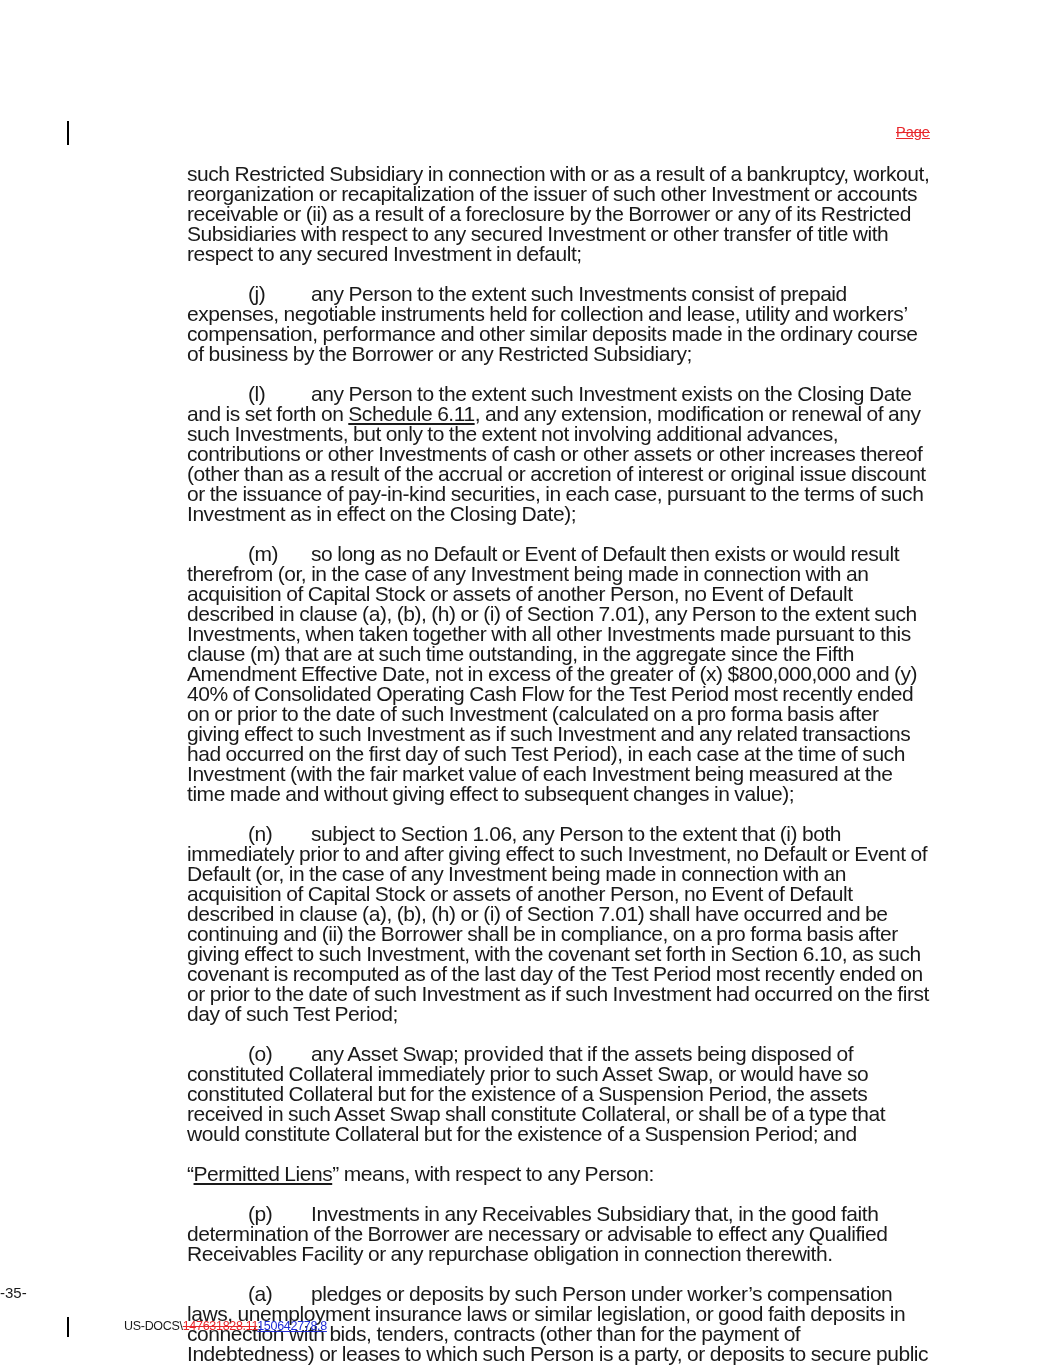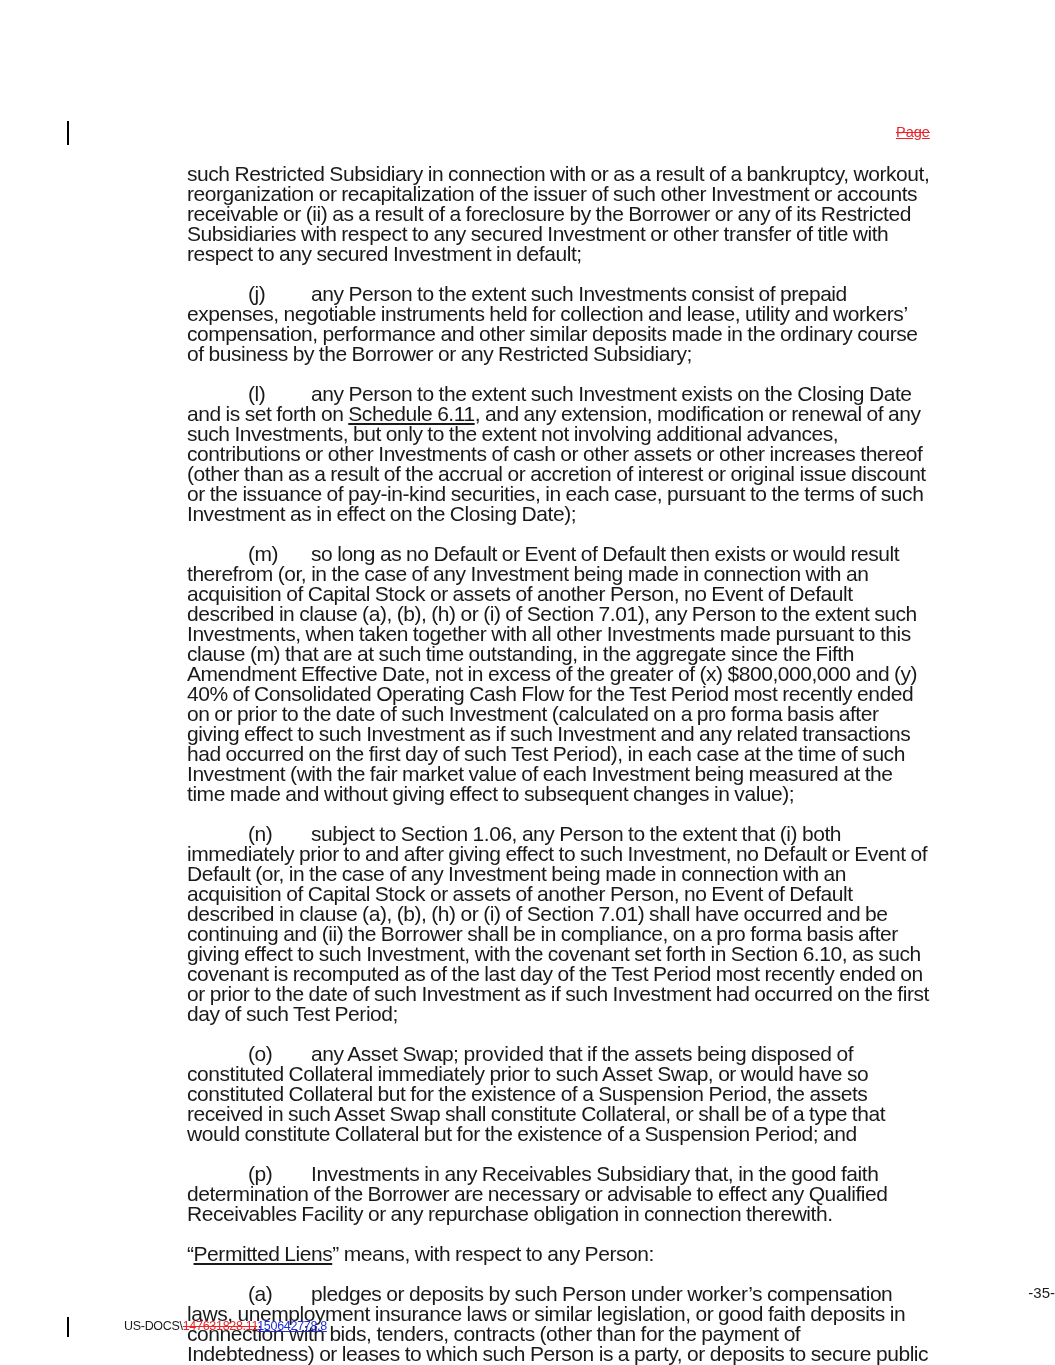--- a/index.html
+++ b/index.html
@@ -9,21 +9,21 @@
   .change-bar { position: absolute; left: 67px; width: 2px; background: #000; }
   .header-page { position: absolute; left: 896px; top: 95px; font-size: 14.5px; color: #e8262b;
                  text-decoration: line-through underline; }
   .body { position: absolute; left: 187px; top: 135px; width: 745px;
           font-size: 21px; line-height: 20px; letter-spacing: -0.45px; word-spacing: -0.5px; }
   .para { margin: 0 0 20px 0; }
   .indent { display: inline-block; width: 61px; }
   .label { display: inline-block; width: 63px; }
   .u { text-decoration: underline; }
   .provided { letter-spacing: 0; word-spacing: 0; }
-  .page-num { position: absolute; left: 0; width: 1055px; top: 1255px; text-align: right; font-size: 15px; }
+  .page-num { position: absolute; left: 0; width: 1055px; top: 1255px; text-align: left; font-size: 15px; }
   .footer { position: absolute; left: 124px; top: 1290px; font-size: 12.5px; letter-spacing: -0.3px; }
   .del { color: #e8262b; text-decoration: line-through; }
   .ins { color: #1f2bd6; text-decoration: underline; }
 </style>
 </head>
 <body>
 
 <div class="page">
   <div class="change-bar" style="top:92px;height:24px;"></div>
   <div class="header-page">Page</div>
@@ -35,23 +35,23 @@
 
 
     <p class="para"><span class="indent"></span><span class="label">(l)</span><span>any Person to the extent such Investment exists on the Closing Date and is set forth on </span><span class="u">Schedule 6.11</span><span>, and any extension, modification or renewal of any such Investments, but only to the extent not involving additional advances, contributions or other Investments of cash or other assets or other increases thereof (other than as a result of the accrual or accretion of interest or original issue discount or the issuance of pay-in-kind securities, in each case, pursuant to the terms of such Investment as in effect on the Closing Date);</span></p>
 
     <p class="para"><span class="indent"></span><span class="label">(m)</span><span>so long as no Default or Event of Default then exists or would result therefrom (or, in the case of any Investment being made in connection with an acquisition of Capital Stock or assets of another Person, no Event of Default described in clause (a), (b), (h) or (i) of Section 7.01), any Person to the extent such Investments, when taken together with all other Investments made pursuant to this clause (m) that are at such time outstanding, in the aggregate since the Fifth Amendment Effective Date, not in excess of the greater of (x) $800,000,000 and (y) 40% of Consolidated Operating Cash Flow for the Test Period most recently ended on or prior to the date of such Investment (calculated on a pro forma basis after giving effect to such Investment as if such Investment and any related transactions had occurred on the first day of such Test Period), in each case at the time of such Investment (with the fair market value of each Investment being measured at the time made and without giving effect to subsequent changes in value);</span></p>
 
     <p class="para"><span class="indent"></span><span class="label">(n)</span><span>subject to Section 1.06, any Person to the extent that (i) both immediately prior to and after giving effect to such Investment, no Default or Event of Default (or, in the case of any Investment being made in connection with an acquisition of Capital Stock or assets of another Person, no Event of Default described in clause (a), (b), (h) or (i) of Section 7.01) shall have occurred and be continuing and (ii) the Borrower shall be in compliance, on a pro forma basis after giving effect to such Investment, with the covenant set forth in Section 6.10, as such covenant is recomputed as of the last day of the Test Period most recently ended on or prior to the date of such Investment as if such Investment had occurred on the first day of such Test Period;</span></p>
 
     <p class="para"><span class="indent"></span><span class="label">(o)</span><span>any Asset Swap; </span><span class="provided">provided</span><span> that if the assets being disposed of constituted Collateral immediately prior to such Asset Swap, or would have so constituted Collateral but for the existence of a Suspension Period, the assets received in such Asset Swap shall constitute Collateral, or shall be of a type that would constitute Collateral but for the existence of a Suspension Period; and</span></p>
 
+    <p class="para"><span>“</span><span class="u">Permitted Liens</span><span>”</span><span> means, with respect to any Person:</span></p>
+
     <p class="para"><span class="indent"></span><span class="label">(p)</span><span>Investments in any Receivables Subsidiary that, in the good faith determination of the Borrower are necessary or advisable to effect any Qualified Receivables Facility or any repurchase obligation in connection therewith.</span></p>
-
-    <p class="para"><span>“</span><span class="u">Permitted Liens</span><span>”</span><span> means, with respect to any Person:</span></p>
 
     <p class="para"><span class="indent"></span><span class="label">(a)</span><span>pledges or deposits by such Person under worker’s compensation laws, unemployment insurance laws or similar legislation, or good faith deposits in connection with bids, tenders, contracts (other than for the payment of Indebtedness) or leases to which such Person is a party, or deposits to secure public or statutory obligations of such Person or deposits of cash or United States government bonds to</span></p>
   </div>
 
   <div class="page-num">-35-</div>
 
   <div class="change-bar" style="top:1288px;height:20px;"></div>
   <div class="footer"><span>US-DOCS\</span><span class="del">147631828.11</span><span class="ins">150642778.8</span></div>
 </div>
 

